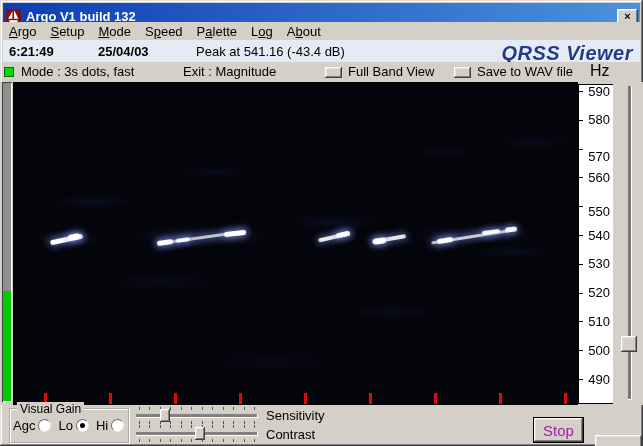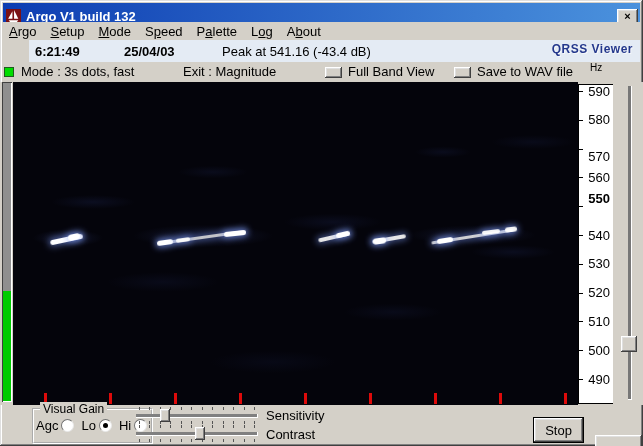--- a/index.html
+++ b/index.html
@@ -7,34 +7,34 @@
   .window{position:relative;width:643px;height:446px;background:var(--face);overflow:hidden;
     box-shadow:inset -1px -1px #404040,inset 1px 1px #dfdfdf,inset -2px -2px #808080,inset 2px 2px #fff;}
   .raised{background:var(--face);box-shadow:inset -1px -1px #404040,inset 1px 1px #fff,inset -2px -2px #808080,inset 2px 2px #dfdfdf;}
   .titlebar{position:absolute;left:3px;top:3px;right:3px;height:19px;display:flex;align-items:center;
     background:linear-gradient(90deg,var(--titlebar_from),var(--titlebar_to));padding:4px 2px;}
   .title-icon{width:15px;height:15px;margin-left:1px;flex:0 0 auto;}
   .title-text{color:#fff;font-weight:bold;font-size:13px;margin-left:5px;flex:1;white-space:nowrap;}
   .close-btn{width:21px;height:15px;font-size:11px;font-weight:bold;color:#000;display:flex;align-items:center;justify-content:center;cursor:default;line-height:1;}
   .menubar{position:absolute;left:3px;top:22px;right:3px;height:18px;display:flex;align-items:center;gap:14px;padding-left:6px;font-size:13px;color:#000;background:var(--face);}
   .menu-item{white-space:nowrap;}
-  .statusrow{position:absolute;left:3px;top:40px;right:3px;height:22px;background:var(--status_bg);font-size:13px;color:#000;margin-left:26px;}
+  .statusrow{position:absolute;left:3px;top:40px;right:3px;height:22px;background:var(--status_bg);font-size:13px;color:#000;}
   .st-time{position:absolute;left:6px;top:4px;font-weight:bold;}
   .st-date{position:absolute;left:95px;top:4px;font-weight:bold;}
   .st-peak{position:absolute;left:193px;top:4px;}
-  .st-logo{position:absolute;right:7px;top:2px;font-size:12px;font-weight:bold;color:var(--logo);letter-spacing:.5px;text-shadow:1px 1px 0 rgba(255,255,255,.65);}
+  .st-logo{position:absolute;right:7px;top:2px;font-size:20px;font-style:italic;font-weight:bold;color:var(--logo);letter-spacing:.5px;text-shadow:1px 1px 0 rgba(255,255,255,.65);}
   .moderow{position:absolute;left:3px;top:62px;right:3px;height:20px;background:var(--face);font-size:13px;}
   .led{position:absolute;left:1px;top:5px;width:8px;height:8px;background:var(--led);border:1px solid #1d5c1d;}
   .mode-text{position:absolute;left:18px;top:2px;}
   .estim-text{position:absolute;left:180px;top:2px;}
   .cb{position:absolute;width:17px;height:11px;top:5px;}
   .cb1{left:322px;} .cb2{left:451px;}
   .cb-label1{position:absolute;left:345px;top:2px;}
   .cb-label2{position:absolute;left:474px;top:2px;}
-  .hz-label{position:absolute;left:587px;top:0px;font-size:10px;}
+  .hz-label{position:absolute;left:587px;top:0px;font-size:16px;}
   .main{position:absolute;left:0;top:82px;width:643px;height:323px;background:var(--face);}
   .meter{position:absolute;left:2px;top:0;width:10px;height:320px;background:#8f8f8f;
     box-shadow:inset 1px 1px #404040,inset -1px -1px #fff;}
   .meter-green{position:absolute;left:1px;right:1px;bottom:1px;background:var(--meter_green);}
   .spectrogram{position:absolute;left:13px;top:0;width:565px;height:323px;overflow:hidden;background:
     radial-gradient(100px 16px at 190px 154px,rgba(70,90,170,.22),transparent 70%),
     radial-gradient(90px 14px at 460px 153px,rgba(70,90,170,.20),transparent 70%),
     radial-gradient(50px 12px at 55px 156px,rgba(70,90,170,.22),transparent 70%),
     radial-gradient(60px 10px at 80px 120px,rgba(45,60,130,.18),transparent 70%),
     radial-gradient(50px 9px at 200px 90px,rgba(45,60,130,.14),transparent 70%),
@@ -49,38 +49,38 @@
   .signal{position:absolute;background:var(--signal);box-shadow:0 0 6px 2px rgba(130,160,255,.5);filter:blur(.3px);}
   .time-tick{position:absolute;bottom:1px;width:3px;height:11px;background:var(--tick_red);}
   .freq-axis{position:absolute;left:578px;top:2px;width:34px;height:318px;background:#fff;
     border-top:1px solid #000;border-left:1px solid #000;border-bottom:1px solid #000;font-size:13px;color:#000;}
   .ax-label{position:absolute;right:3px;height:14px;line-height:14px;}
   .ax-tick{position:absolute;left:0;width:4px;height:1px;background:#000;}
   .vslider{position:absolute;left:620px;top:2px;width:18px;height:320px;}
   .vtrack{position:absolute;left:8px;top:2px;bottom:4px;width:3px;background:#777;border-right:1px solid #fff;border-bottom:1px solid #fff;}
   .vthumb{position:absolute;left:1px;width:16px;height:16px;}
   .bottombar{position:absolute;left:3px;top:405px;right:3px;height:39px;background:var(--face);font-size:13px;}
-  .groupbox{position:absolute;left:6px;top:3px;width:117px;height:32px;border:2px groove #fff;margin-left:23px;}
+  .groupbox{position:absolute;left:6px;top:3px;width:117px;height:32px;border:2px groove #fff;}
   .grouplegend{position:absolute;left:6px;top:-8px;background:var(--face);padding:0 3px;font-size:12px;white-space:nowrap;}
   .radio-row{position:absolute;left:2px;top:8px;display:flex;align-items:center;gap:7px;}
   .radio-item{display:flex;align-items:center;gap:3px;}
   .radio-circle{width:11px;height:11px;border-radius:50%;background:#fff;border:1px solid #707070;border-bottom-color:#e8e8e8;border-right-color:#e8e8e8;display:flex;align-items:center;justify-content:center;}
   .radio-circle.sel::after{content:'';width:5px;height:5px;border-radius:50%;background:#000;}
   .hslider{position:absolute;left:133px;width:122px;height:17px;}
   .hs1{top:2px;} .hs2{top:20px;}
   .htrack{position:absolute;left:0;right:0;top:7px;height:3px;background:#808080;border-bottom:1px solid #fff;border-right:1px solid #fff;}
   .tickrow{position:absolute;left:3px;right:3px;height:3px;display:flex;justify-content:space-between;}
   .tr-top{top:0;} .tr-bot{bottom:0;}
   .tickrow b{width:1px;height:3px;background:#555;}
   .hthumb{position:absolute;top:2px;width:10px;height:13px;}
   .sl-label1{position:absolute;left:263px;top:3px;text-align:center;}
   .sl-label2{position:absolute;left:263px;top:22px;}
   .ticks-text{position:absolute;left:393px;top:19px;}
   .ticks-text span{margin-right:10px;}
-  .btn{font-size:13px;color:#000000;display:flex;align-items:center;justify-content:center;cursor:default;}
+  .btn{font-size:15px;color:#a21caf;display:flex;align-items:center;justify-content:center;cursor:default;}
   .stop-btn{position:absolute;left:530px;top:12px;width:49px;height:24px;border:1px solid #000;}
   .exit-btn{position:absolute;left:592px;top:30px;width:47px;height:35px;}
 </style>
 </head>
 <body>
 
 <div class="window">
 
   <div class="titlebar">
     <svg class="title-icon" viewBox="0 0 14 14">
@@ -153,21 +153,21 @@
     <div class="freq-axis">
         <div class="ax-tick" style="top: 6px;"></div>
         <div class="ax-label" style="top: -0.5px;">590</div>
         <div class="ax-tick" style="top: 34.8px;"></div>
         <div class="ax-label" style="top: 28.3px;">580</div>
         <div class="ax-tick" style="top: 63.6px;"></div>
         <div class="ax-label" style="top: 57.1px; margin-top: 8px;">570</div>
         <div class="ax-tick" style="top: 92.4px;"></div>
         <div class="ax-label" style="top: 85.9px;">560</div>
         <div class="ax-tick" style="top: 121.2px;"></div>
-        <div class="ax-label" style="top: 107px; font-weight: bold;">550</div>
+        <div class="ax-label" style="top: 120px;">550</div>
         <div class="ax-tick" style="top: 150px;"></div>
         <div class="ax-label" style="top: 143.5px;">540</div>
         <div class="ax-tick" style="top: 178.8px;"></div>
         <div class="ax-label" style="top: 172.3px;">530</div>
         <div class="ax-tick" style="top: 207.6px;"></div>
         <div class="ax-label" style="top: 201.1px;">520</div>
         <div class="ax-tick" style="top: 236.4px;"></div>
         <div class="ax-label" style="top: 229.9px;">510</div>
         <div class="ax-tick" style="top: 265.2px;"></div>
         <div class="ax-label" style="top: 258.7px;">500</div>

